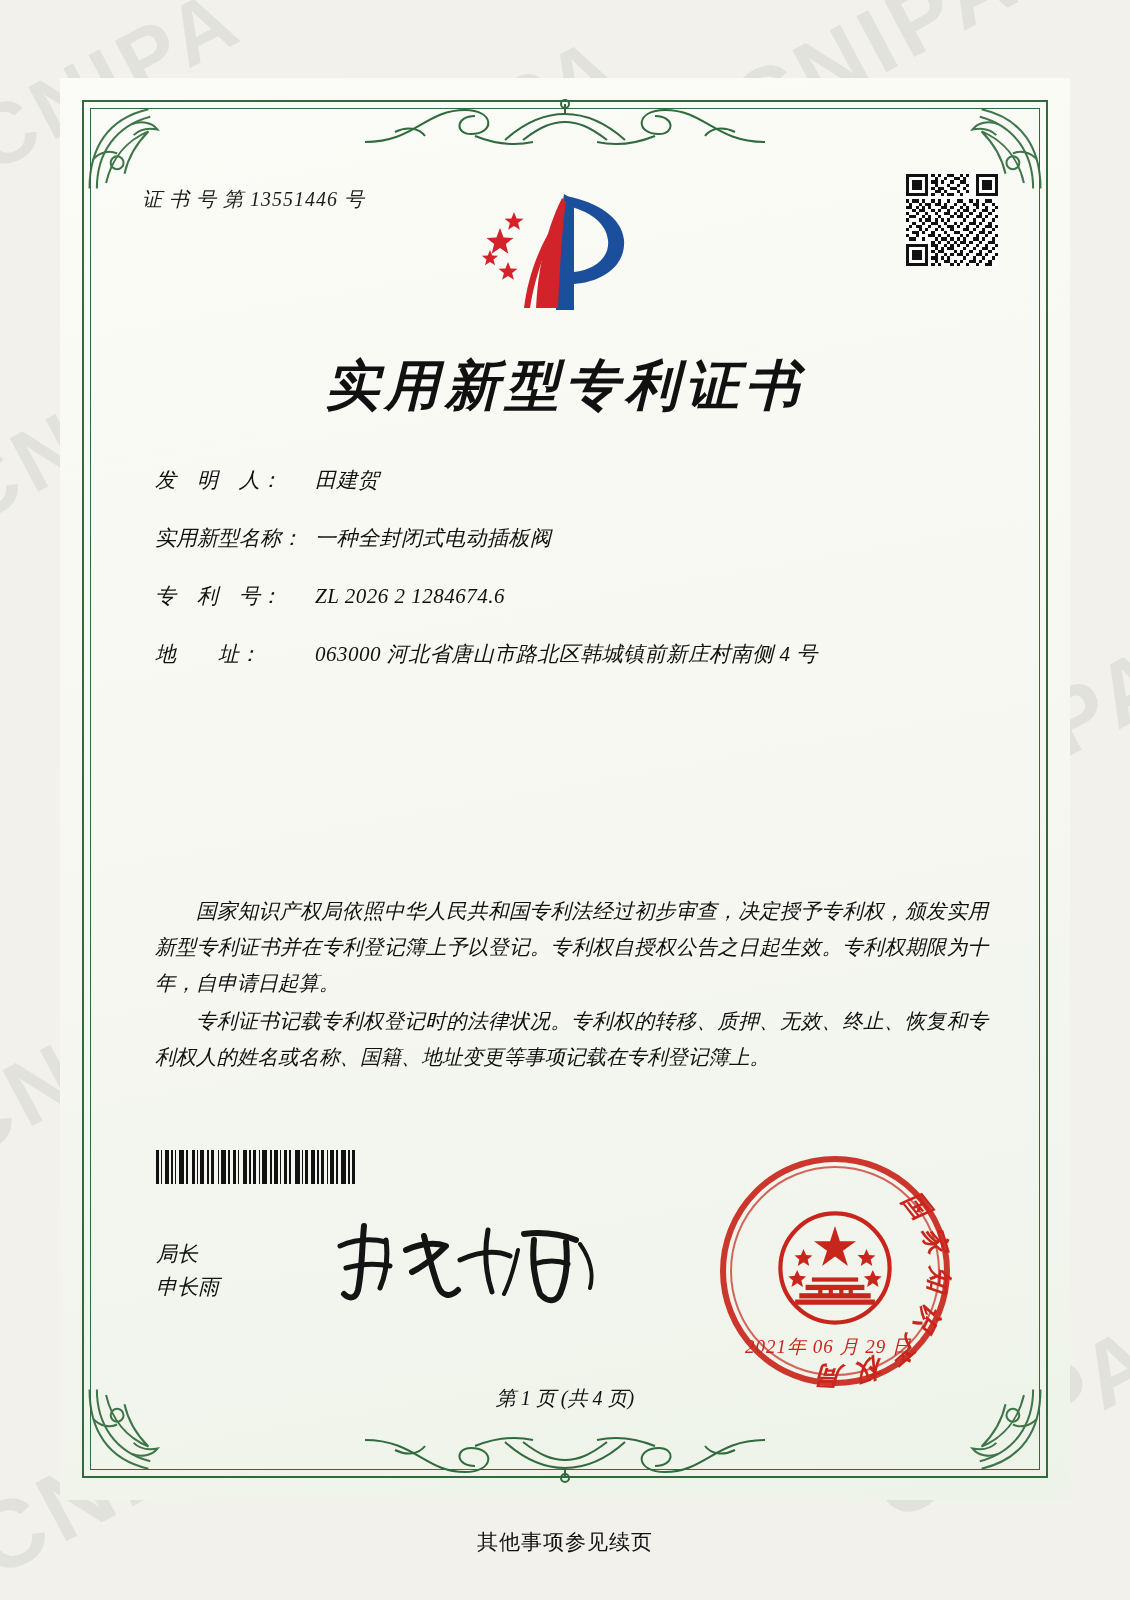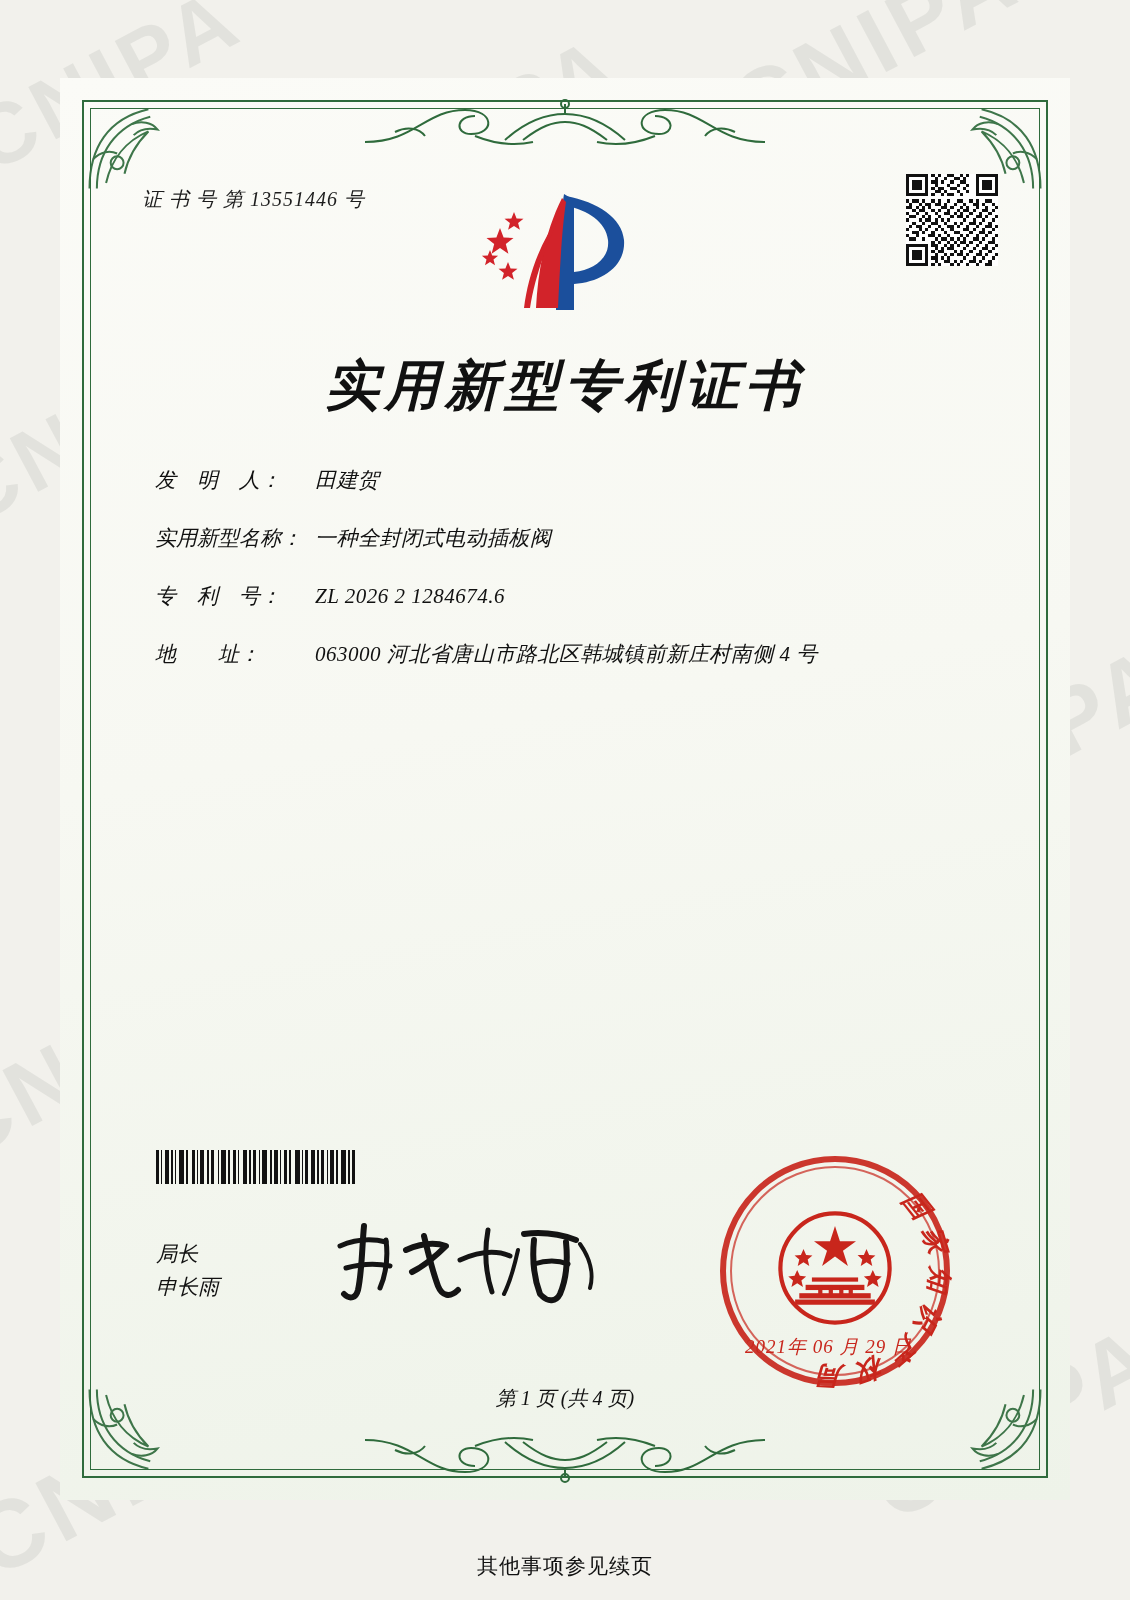--- a/index.html
+++ b/index.html
@@ -241,21 +241,20 @@
 
   .footer-note {
     position: absolute;
     left: 0; right: 0;
     top: 1528px;
     text-align: center;
     font-size: 21px;
     color: #111;
     letter-spacing: 1px;
     z-index: 4;
-    margin-top: 24px;
   }
 </style>
 </head>
 <body>
 
 <div class="watermark-layer">
   <div class="wm" style="left:-40px;  top:30px;   font-size:86px;  transform:rotate(-28deg);">CNIPA</div>
   <div class="wm" style="left:330px;  top:80px;   font-size:90px;  transform:rotate(-28deg);">CNIPA</div>
   <div class="wm" style="left:720px;  top:-10px;  font-size:92px;  transform:rotate(-28deg);">CNIPA</div>
   <div class="wm" style="left:-60px;  top:380px;  font-size:88px;  transform:rotate(-28deg);">CNIPA</div>
@@ -616,20 +615,24 @@
       <div class="field-row">
         <div class="field-label">专    利    号：</div>
         <div class="field-value">ZL 2026 2 1284674.6</div>
       </div>
       <div class="field-row">
         <div class="field-label">地        址：</div>
         <div class="field-value">063000 河北省唐山市路北区韩城镇前新庄村南侧 4 号</div>
       </div>
     </div>
 
+    <div class="paragraphs">
+      <p>国家知识产权局依照中华人民共和国专利法经过初步审查，决定授予专利权，颁发实用新型专利证书并在专利登记簿上予以登记。专利权自授权公告之日起生效。专利权期限为十年，自申请日起算。</p>
+      <p>专利证书记载专利权登记时的法律状况。专利权的转移、质押、无效、终止、恢复和专利权人的姓名或名称、国籍、地址变更等事项记载在专利登记簿上。</p>
+    </div>
 
     <div class="barcode">
       <i style="width:3px"></i>
         <i style="width:2px;background:transparent"></i>
       <i style="width:1px"></i>
         <i style="width:3px;background:transparent"></i>
       <i style="width:4px"></i>
         <i style="width:2px;background:transparent"></i>
       <i style="width:2px"></i>
         <i style="width:2px;background:transparent"></i>

